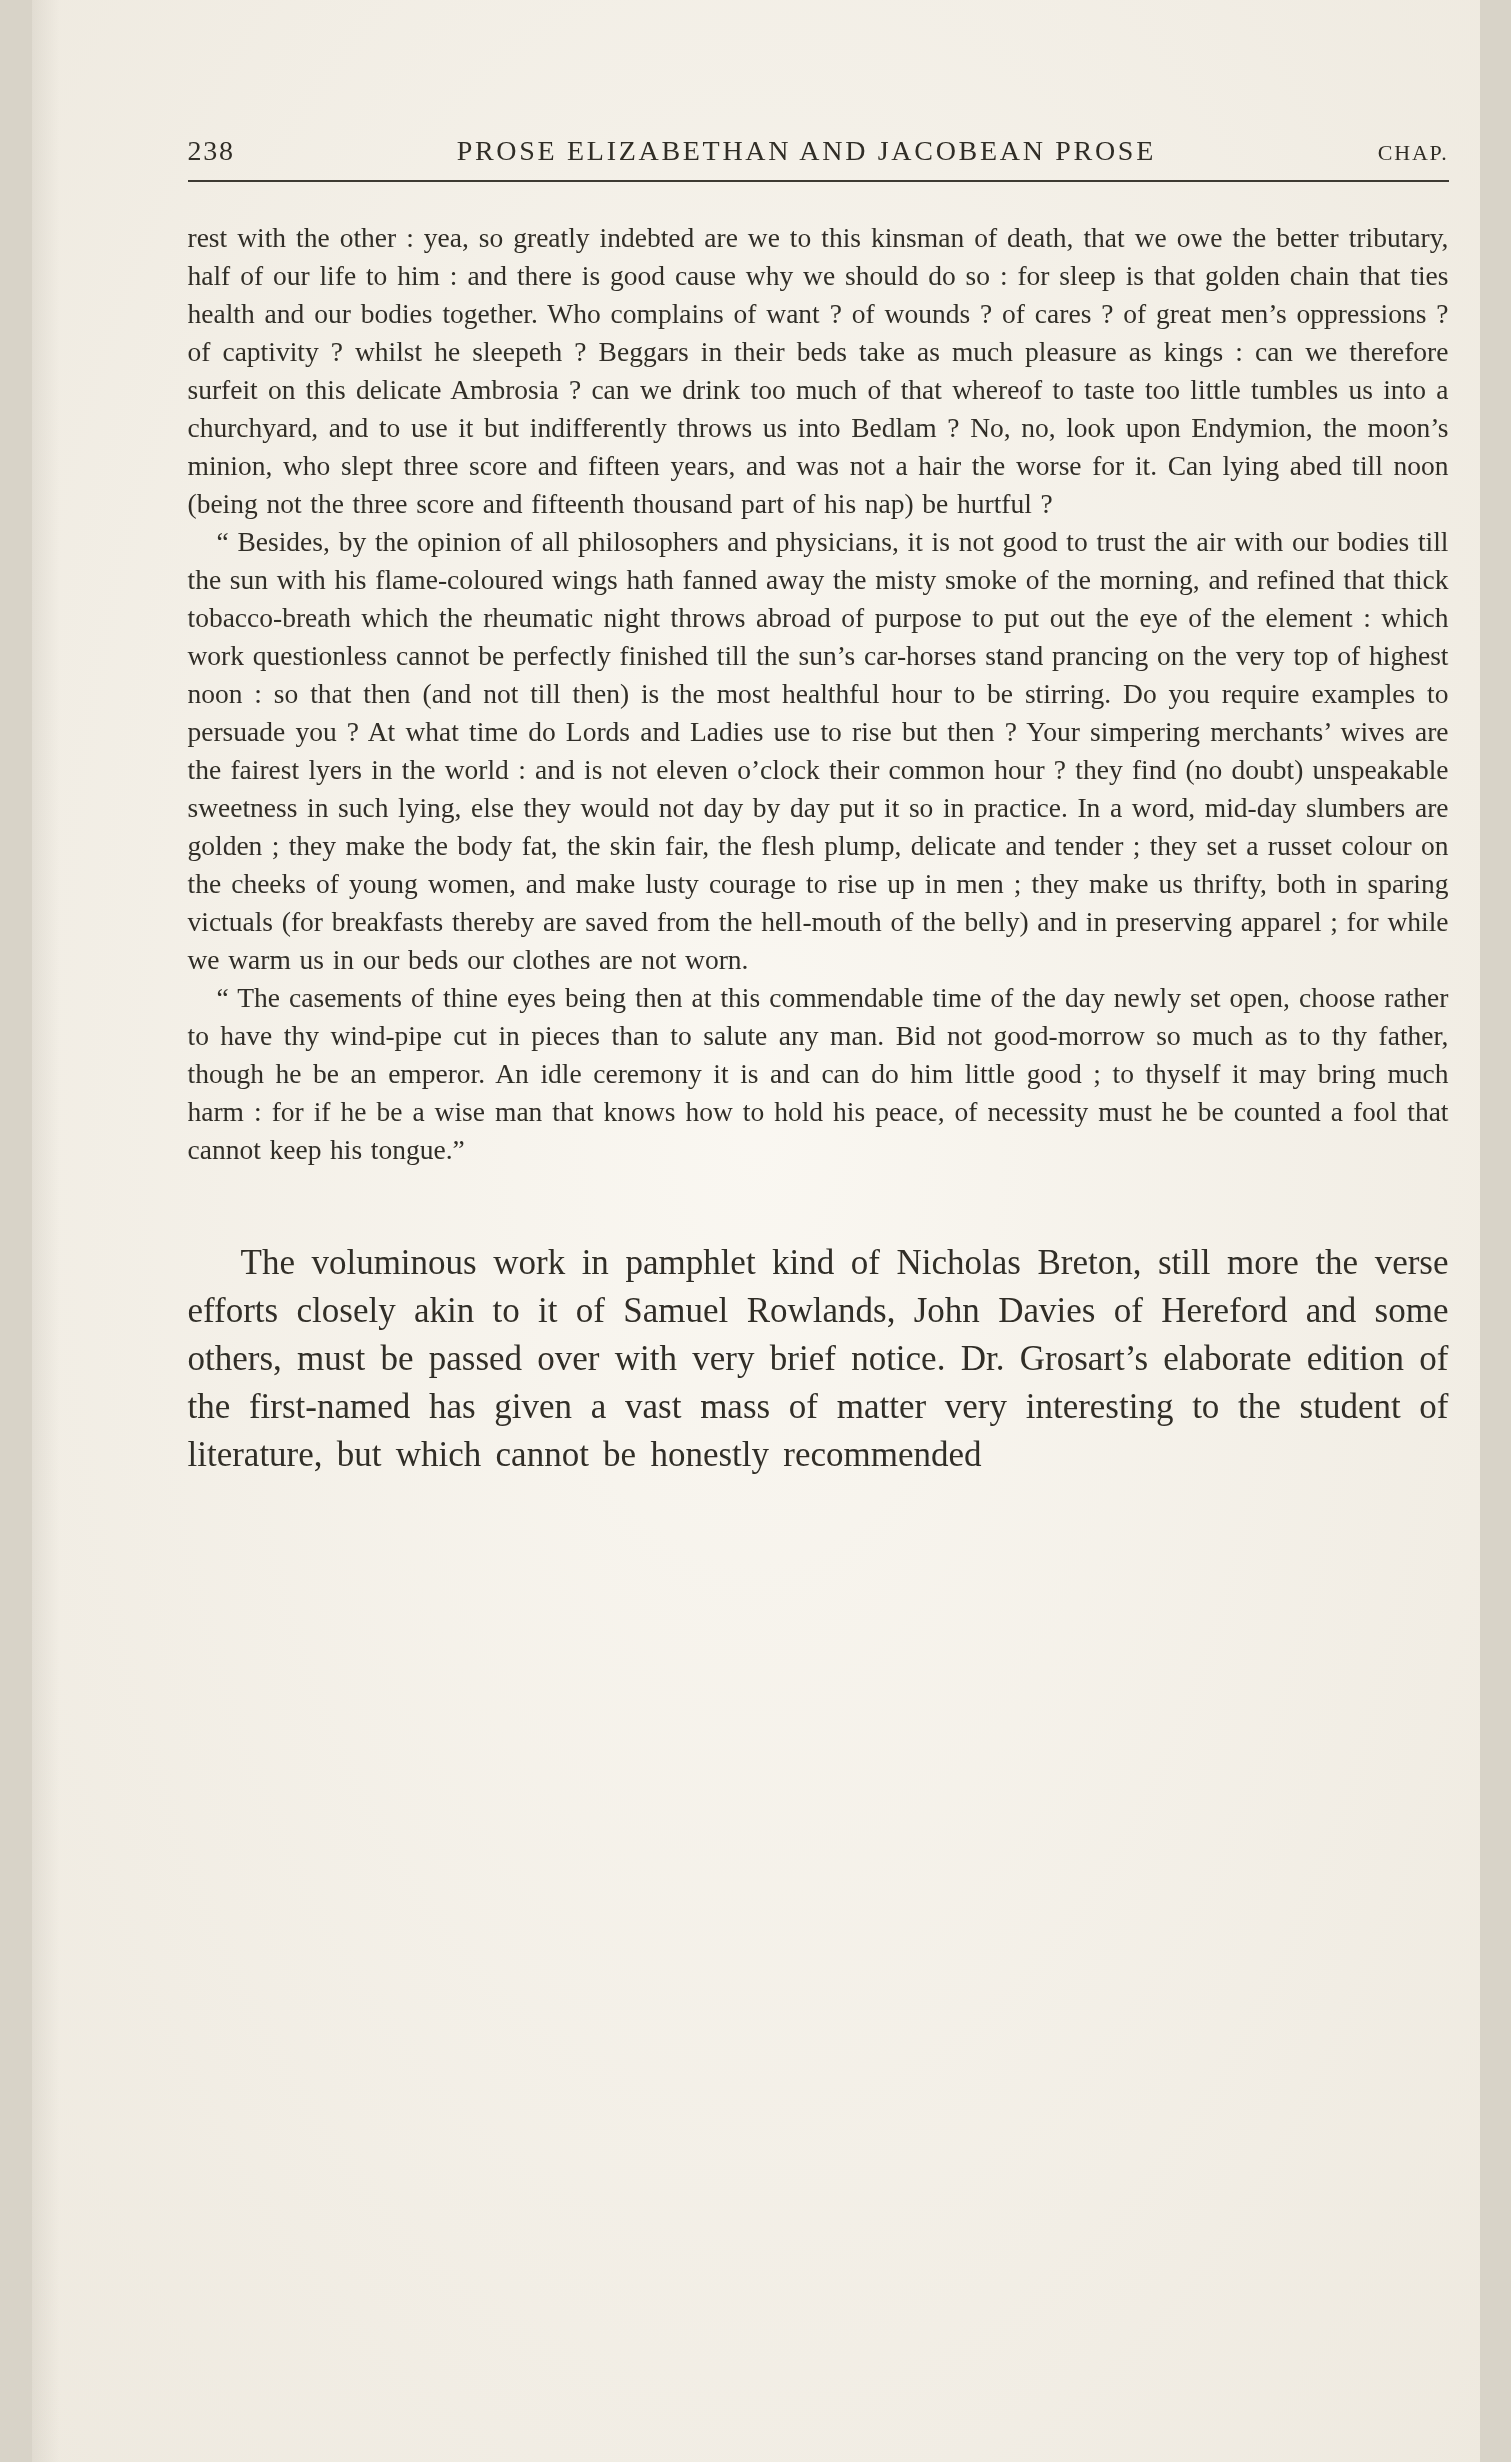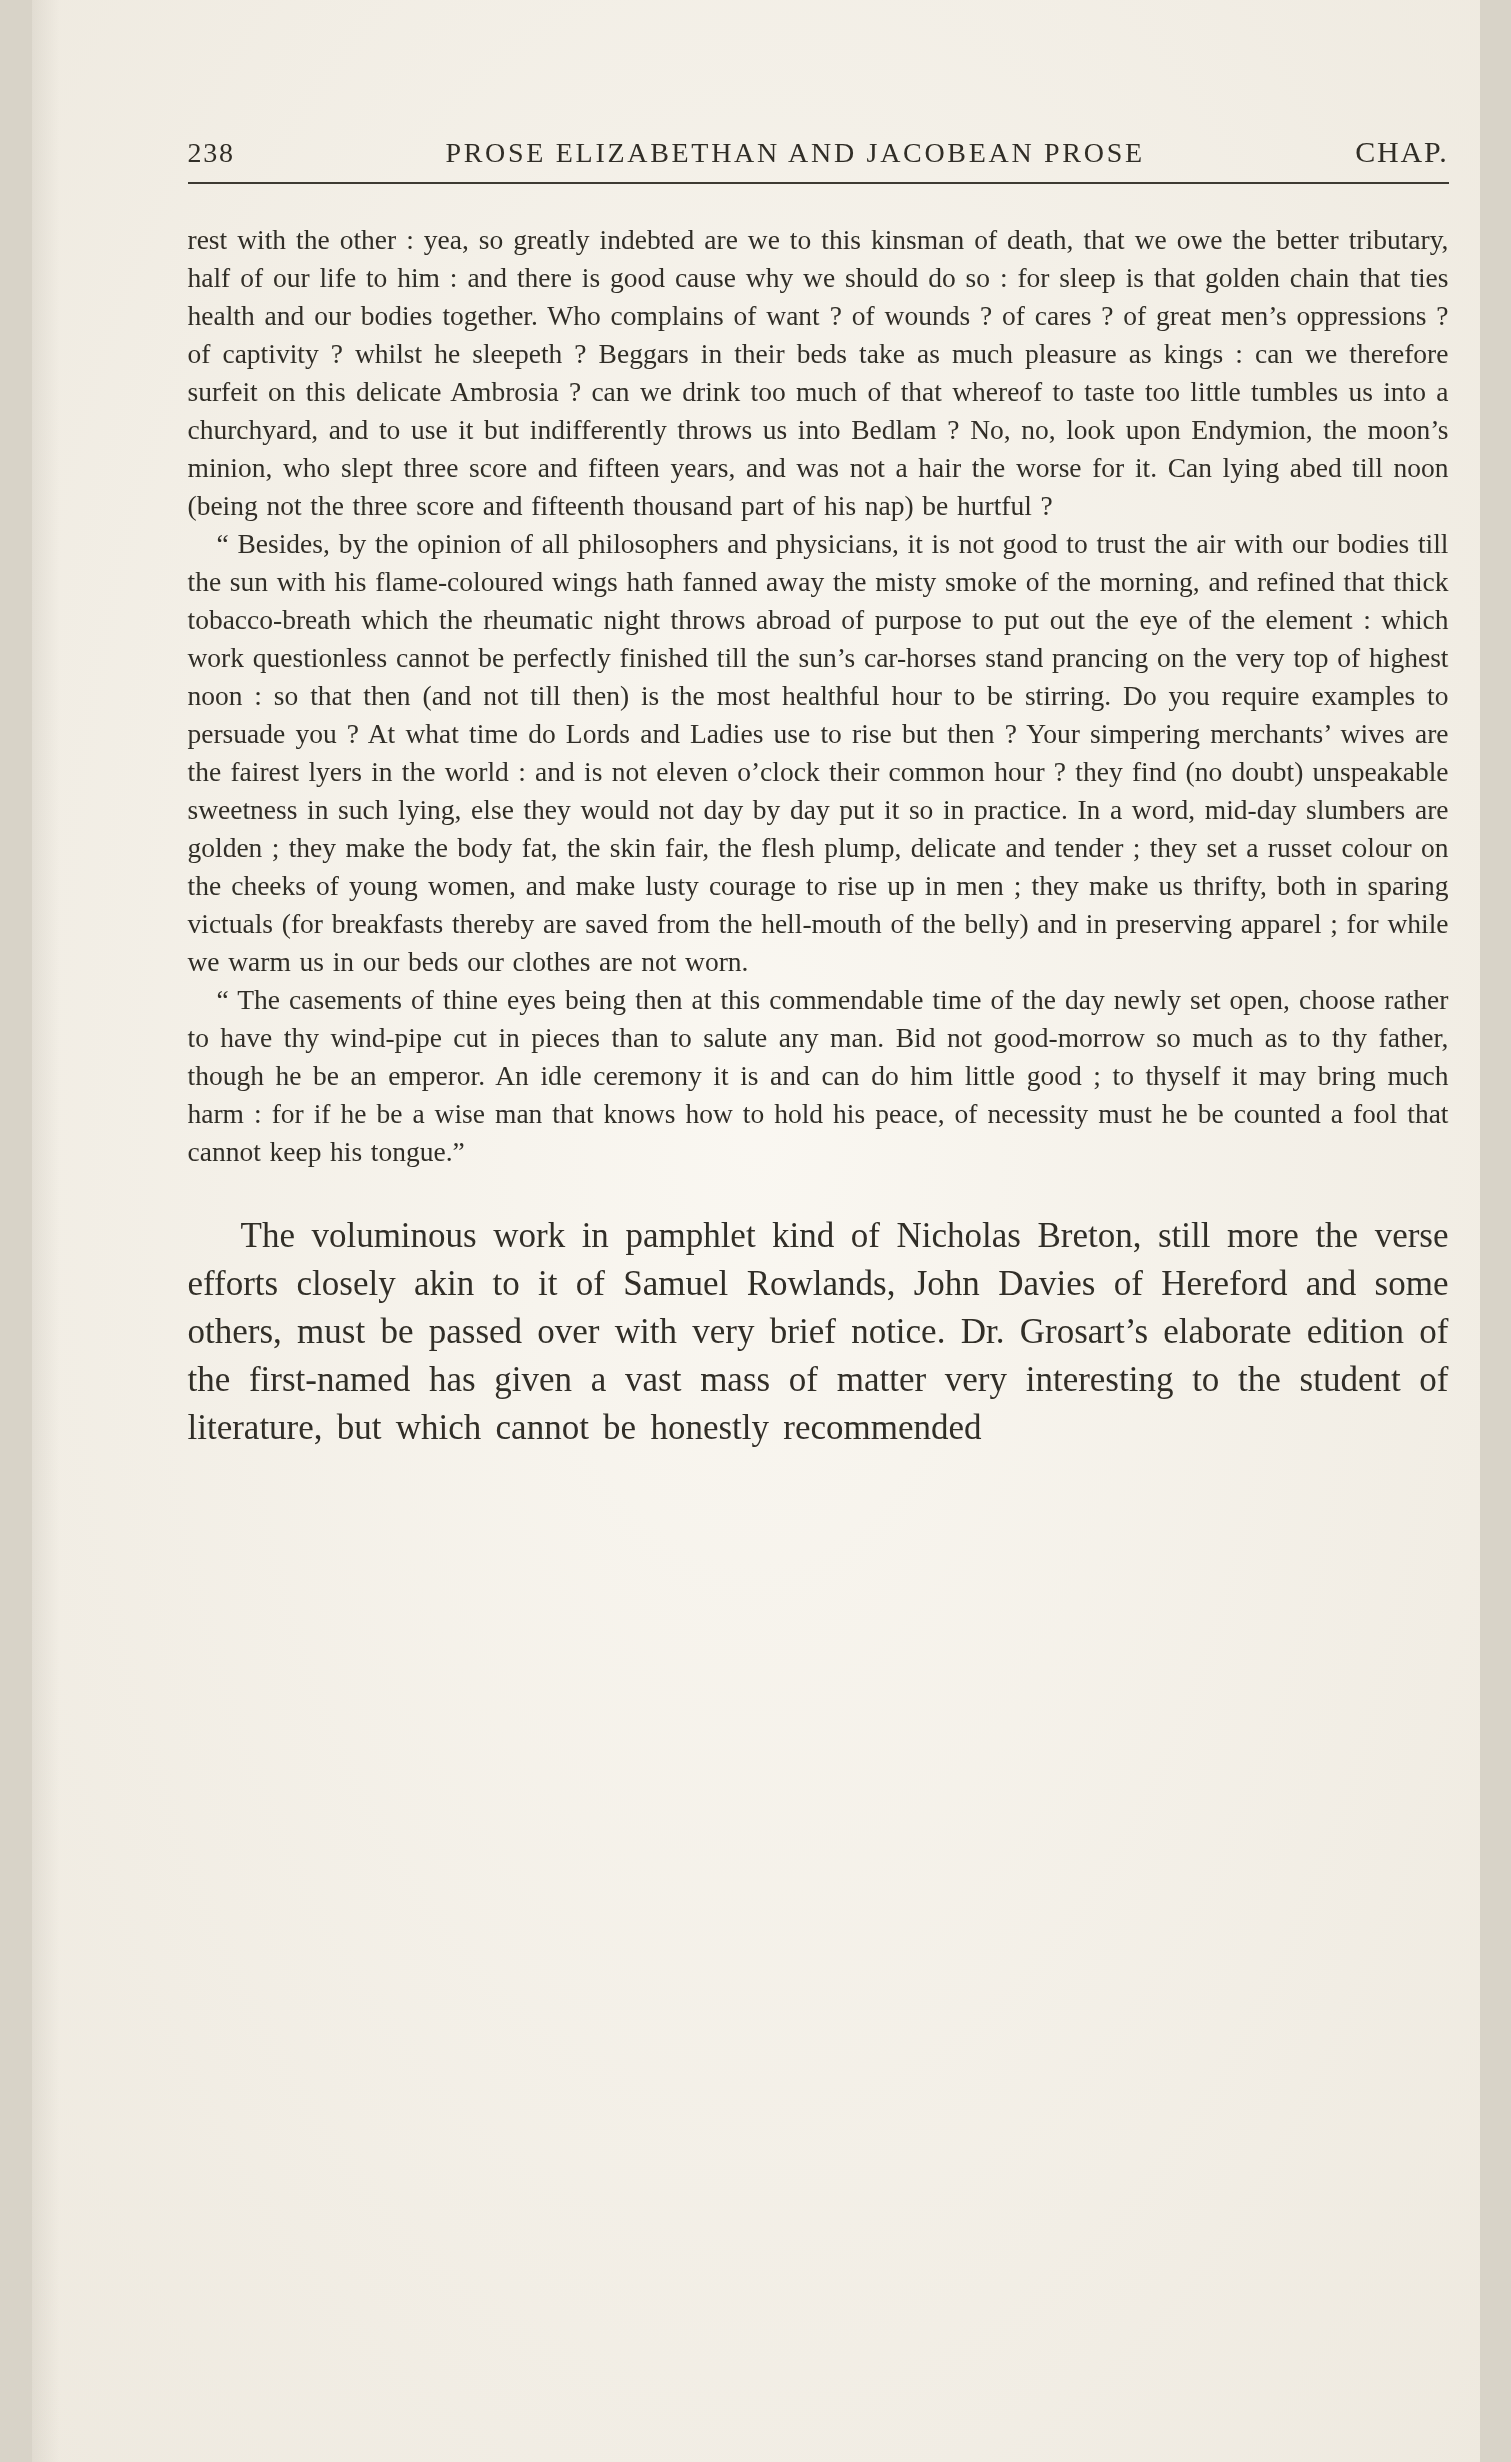--- a/index.html
+++ b/index.html
@@ -34,21 +34,21 @@
   .page-num {
     font-size: 28px;
     letter-spacing: 1.8px;
   }
   .running-title {
     font-size: 28px;
     letter-spacing: 2.7px;
     white-space: nowrap;
   }
   .chap {
-    font-size: 30px;
+    font-size: 22px;
     letter-spacing: 1.8px;
   }
   .rule {
     border: none;
     border-top: 2.7px solid #3d3a32;
     margin: 13px 0 0 0;
   }
   .quoted-passage {
     margin-top: 37px;
   }
@@ -56,21 +56,21 @@
     margin: 0;
     font-size: 27.5px;
     line-height: 38px;
     text-align: justify;
     word-spacing: 1.8px;
   }
   .quoted-passage p.indent {
     text-indent: 29px;
   }
   .main-text {
-    margin-top: 41px;
+    margin-top: 70px;
   }
   .main-text p {
     margin: 0;
     font-size: 35px;
     line-height: 48px;
     text-align: justify;
     word-spacing: 5.5px;
     text-indent: 53px;
   }
 </style>

